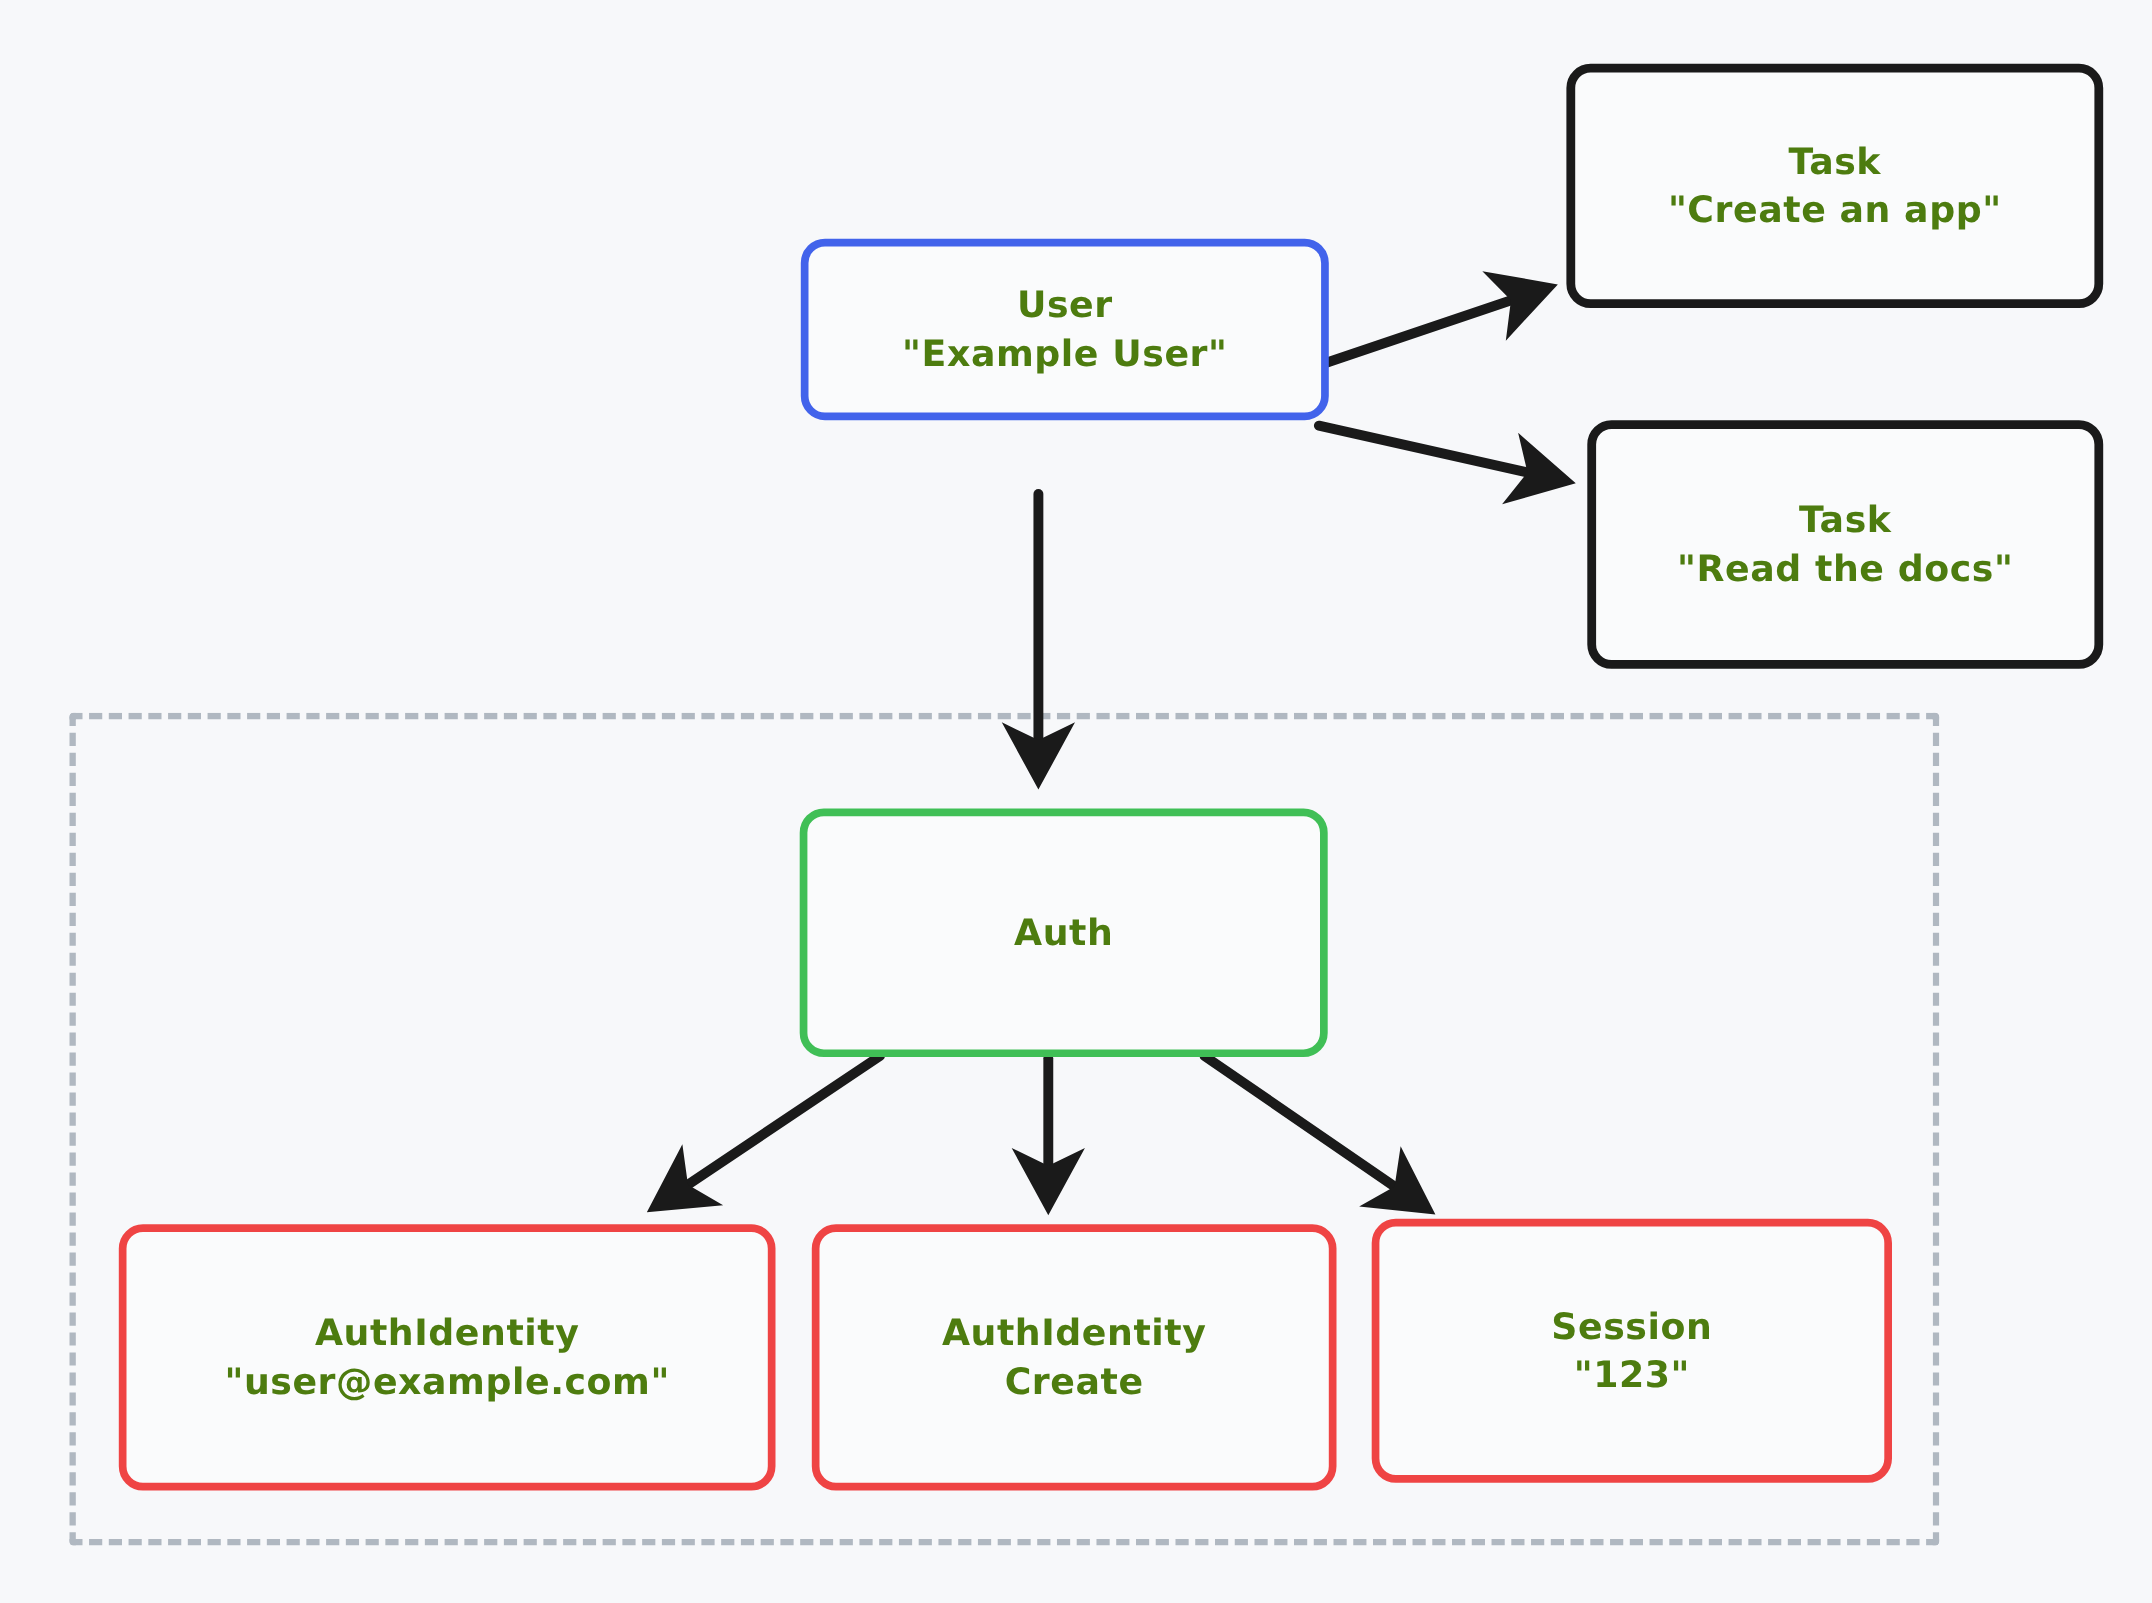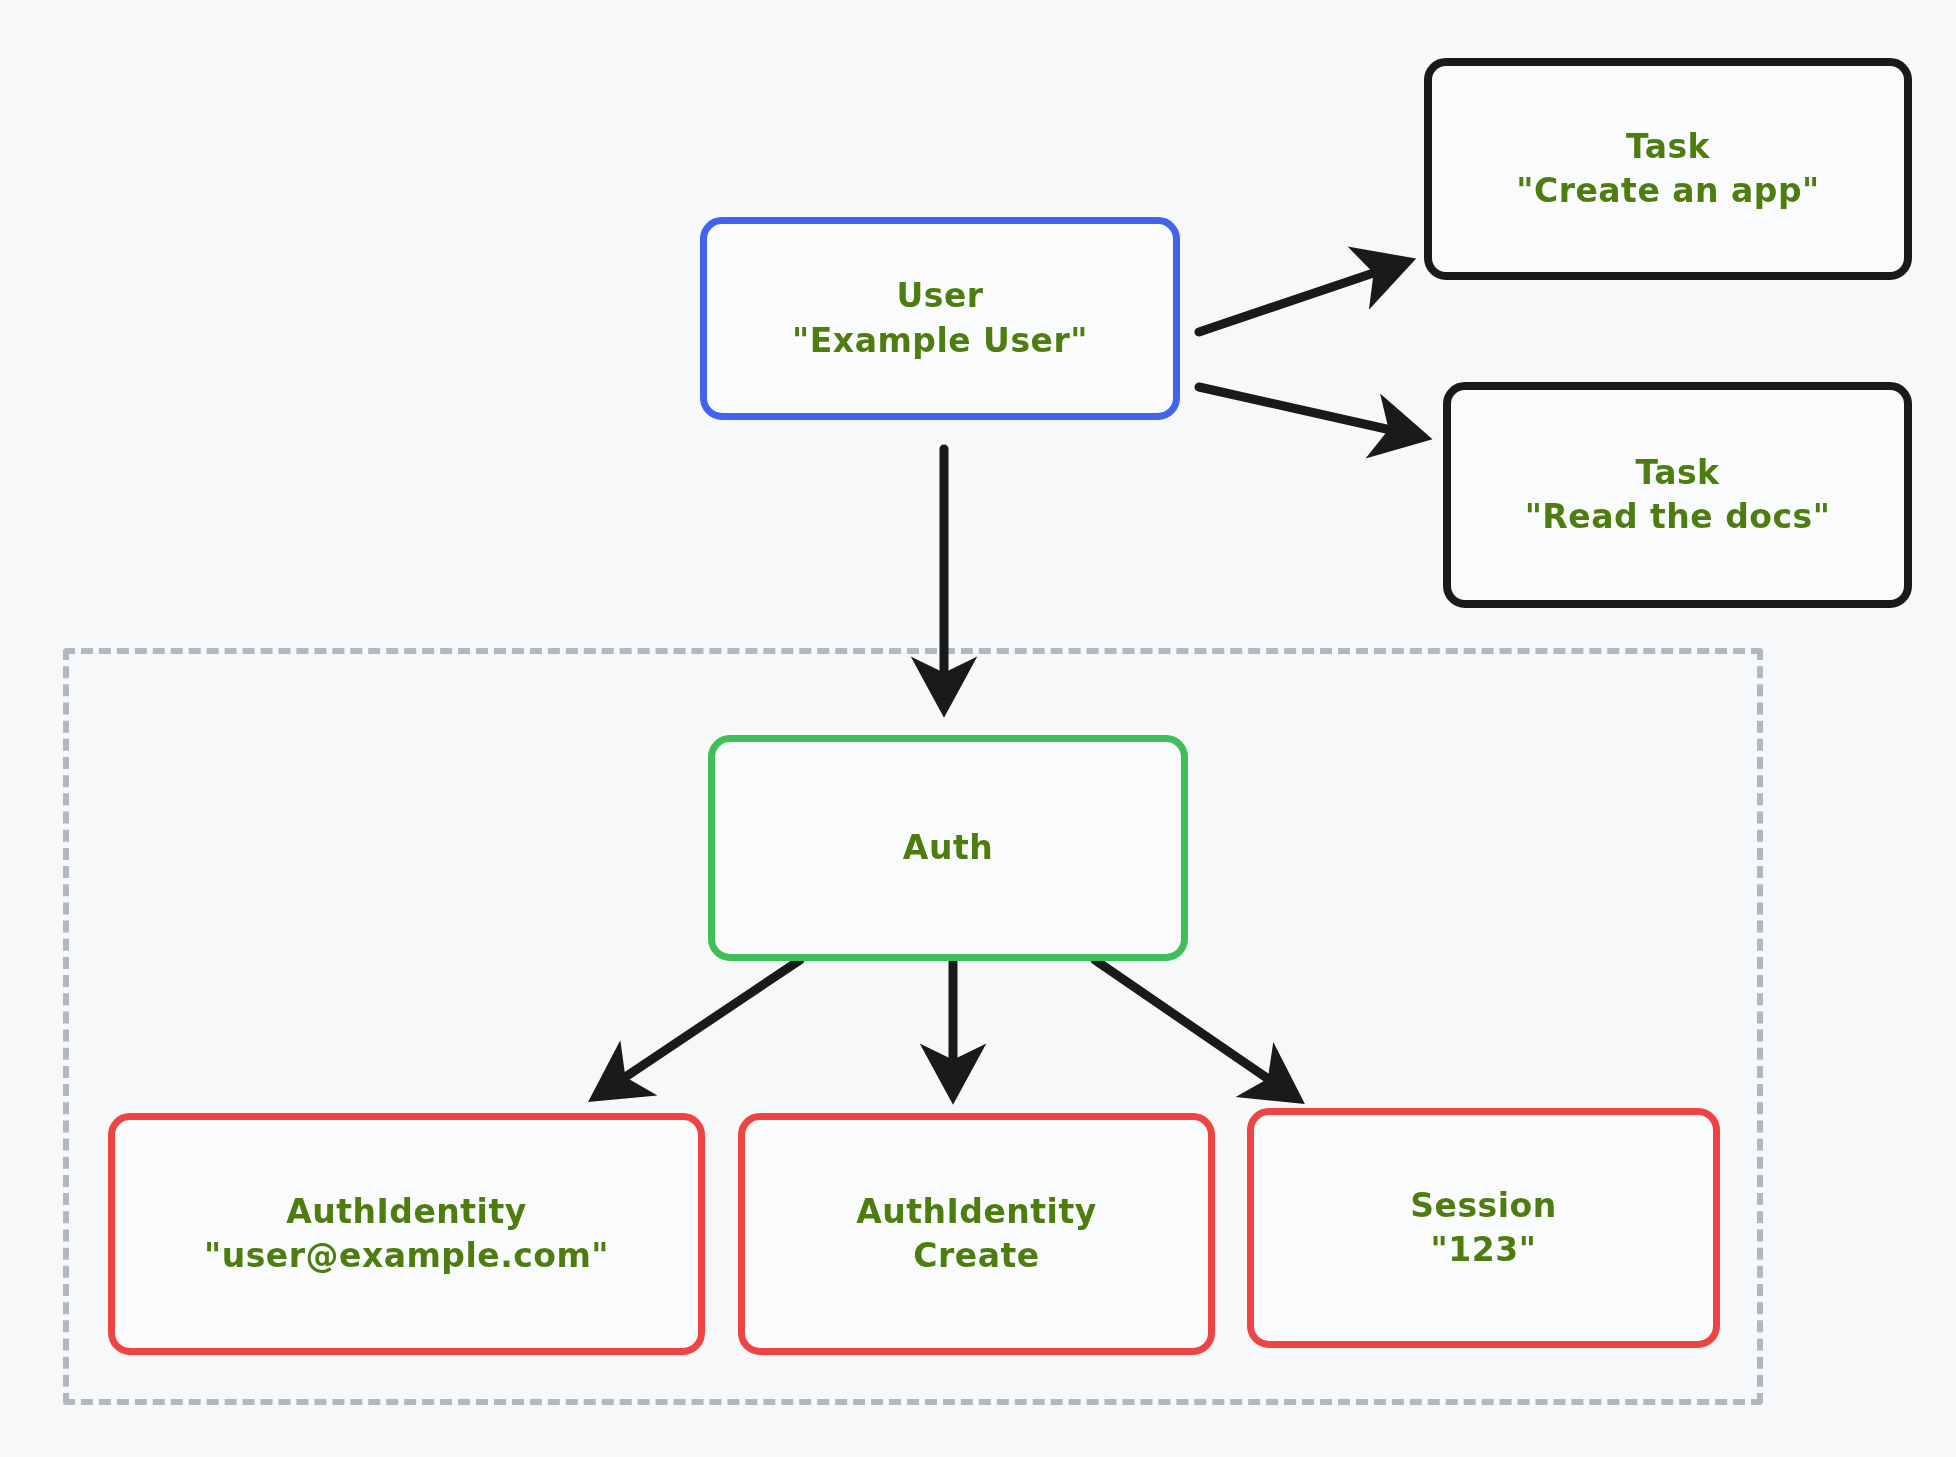--- a/index.html
+++ b/index.html
@@ -78,36 +78,36 @@
 
     <line x1="944" y1="449" x2="944" y2="707" stroke="#1a1a1a" stroke-width="9" stroke-linecap="round" marker-end="url(#ah)"></line>
 
     <line x1="800" y1="960" x2="597" y2="1096" stroke="#1a1a1a" stroke-width="9" stroke-linecap="round" marker-end="url(#ah)"></line>
 
     <line x1="953" y1="962" x2="953" y2="1094" stroke="#1a1a1a" stroke-width="9" stroke-linecap="round" marker-end="url(#ah)"></line>
 
     <line x1="1095" y1="960" x2="1296" y2="1098" stroke="#1a1a1a" stroke-width="9" stroke-linecap="round" marker-end="url(#ah)"></line>
   </svg>
 
-  <div class="node node-user" style="left:700px; top:217px; width:480px; height:203px;">
+  <div class="node node-user" style="left:728px; top:217px; width:480px; height:165px;">
     <span class="line1" style="font-size:33px;">User</span>
     <span class="line2" style="font-size:33px;">"Example User"</span>
   </div>
 
   <div class="node node-task" style="left:1424px; top:58px; width:488px; height:222px;">
     <span class="line1" style="font-size:33px;">Task</span>
     <span class="line2" style="font-size:33px;">"Create an app"</span>
   </div>
 
   <div class="node node-task" style="left:1443px; top:382px; width:469px; height:226px;">
     <span class="line1" style="font-size:33px;">Task</span>
     <span class="line2" style="font-size:33px;">"Read the docs"</span>
   </div>
 
-  <div class="node node-auth" style="left:708px; top:735px; width:480px; height:226px;">
+  <div class="node node-auth" style="left:727px; top:735px; width:480px; height:226px;">
     <span class="line1" style="font-size:33px;">Auth</span>
   </div>
 
   <div class="node node-green" style="left:108px; top:1113px; width:597px; height:242px;">
     <span class="line1" style="font-size:33px;">AuthIdentity</span>
     <span class="line2" style="font-size:33px;">"user@example.com"</span>
   </div>
 
   <div class="node node-green" style="left:738px; top:1113px; width:477px; height:242px;">
     <span class="line1" style="font-size:33px;">AuthIdentity</span>

